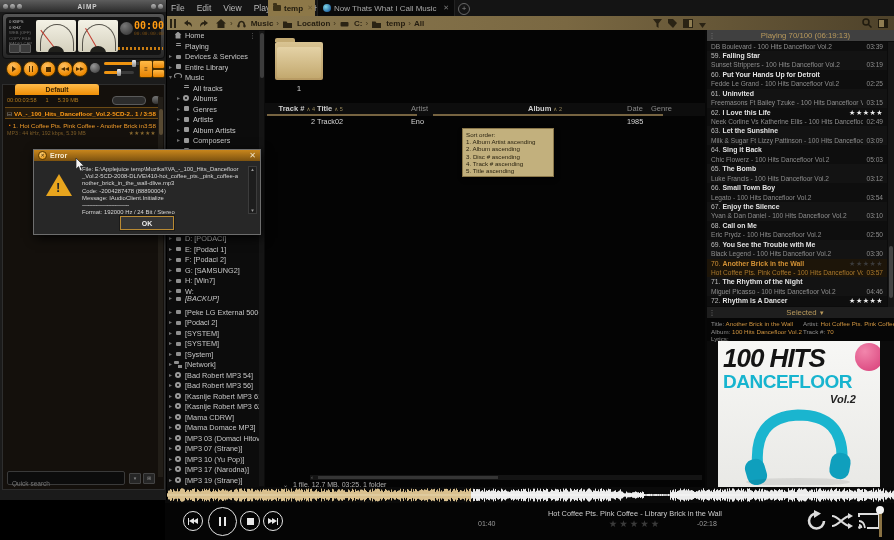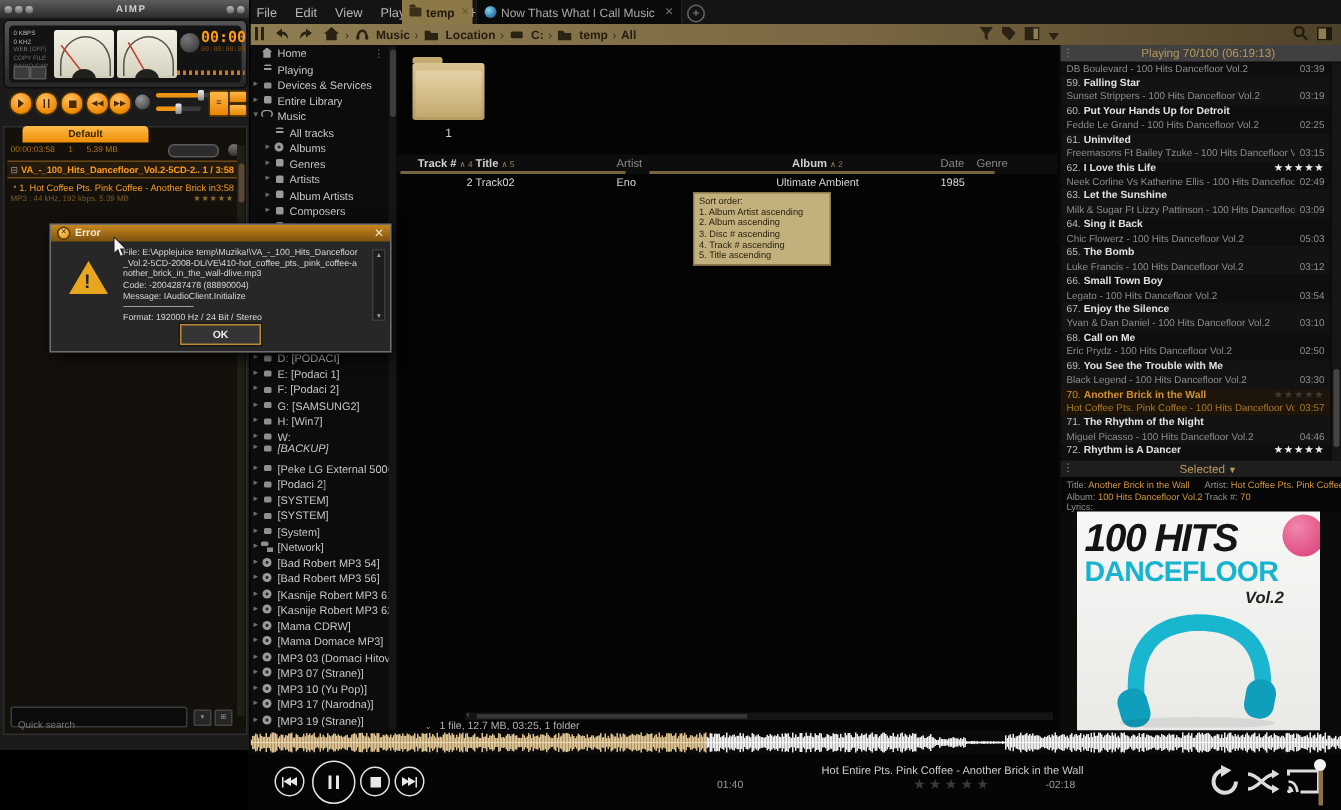--- a/index.html
+++ b/index.html
@@ -494,21 +494,20 @@
         <div class="th dim" style="left: 146px; width: 80px; text-align: left;"><span>Artist</span></div>
         <div class="th-underline" style="left: 168px; width: 230px;"></div>
         <div class="th" style="left: 170px; width: 220px; text-align: center;"><span>Album</span><span class="sortmark">∧ 2</span></div>
         <div class="th dim" style="left: 362px; width: 24px; text-align: left;"><span>Date</span></div>
         <div class="th dim" style="left: 386px; width: 40px; text-align: left;"><span>Genre</span></div>
       </div>
     <div class="tbl-row" id="tbl-row">
         <div class="td" style="left: 4px; width: 46px; text-align: right;">2</div>
         <div class="td" style="left: 52px; width: 92px; text-align: left;">Track02</div>
         <div class="td" style="left: 146px; width: 80px; text-align: left;">Eno</div>
-        <div class="td" style="left: 170px; width: 220px; text-align: center;">Ultimate Ambient</div>
         <div class="td" style="left: 362px; width: 24px; text-align: left;">1985</div>
         <div class="td" style="left: 386px; width: 40px; text-align: left;"></div>
       </div>
     <div class="tooltip">
       <div>Sort order:</div>
       <div id="tooltip-lines">
           <div>1. Album Artist ascending</div>
           <div>2. Album ascending</div>
           <div>3. Disc # ascending</div>
           <div>4. Track # ascending</div>
@@ -1451,21 +1450,21 @@
       </div>
     <div class="tbtn" style="left:75px;top:8px;width:20px;height:20px">
       <span class="g-stop"></span>
       </div>
     <div class="tbtn" style="left:98px;top:8px;width:20px;height:20px">
       <span class="tri r"></span>
         <span class="tri r" style="margin-left:-1px"></span>
         <span class="gbar"></span>
       </div>
     <div class="t-time" style="left:313px;top:17px">01:40</div>
-    <div class="t-title">Hot Entire Pts. Pink Coffee - Another Brick in the Wall</div>
+    <div class="t-title">Hot Coffee Pts. Pink Coffee - Library Brick in the Wall</div>
     <div class="t-stars">★★★★★</div>
     <div class="t-time" style="left:532px;top:17px">-02:18</div>
     <span class="abs" style="left:640px;top:6px">
       <svg width="24" height="24" viewBox="0 0 24 24">
           <path d="M19 12 A7.5 7.5 0 1 1 12 4.5" fill="none" stroke="#dcdcdc" stroke-width="2.6"></path>
           <path d="M9 1 L16 4.5 L9 9 Z" fill="#dcdcdc"></path>
         </svg></span>
     <span class="abs" style="left:666px;top:10px">
       <svg width="22" height="16" viewBox="0 0 22 16">
           <path d="M1 3 C8 3 12 13 19 13 M1 13 C8 13 12 3 19 3" fill="none" stroke="#dcdcdc" stroke-width="2.2"></path>

